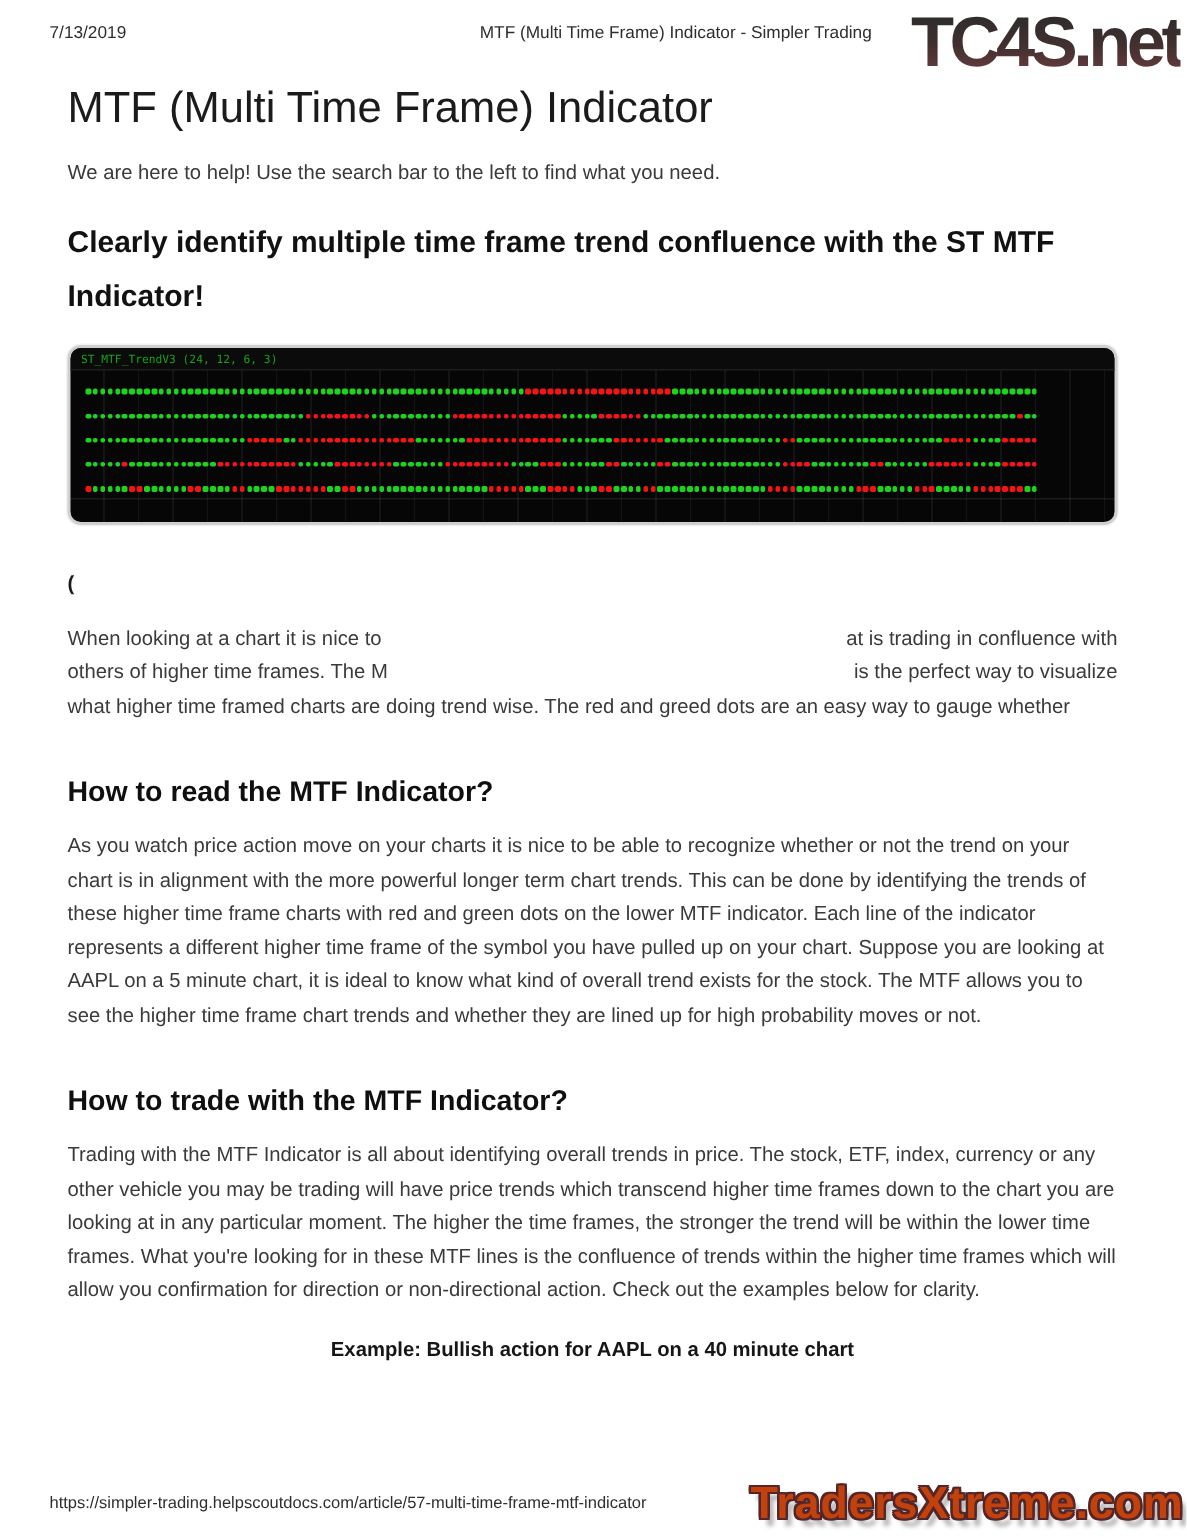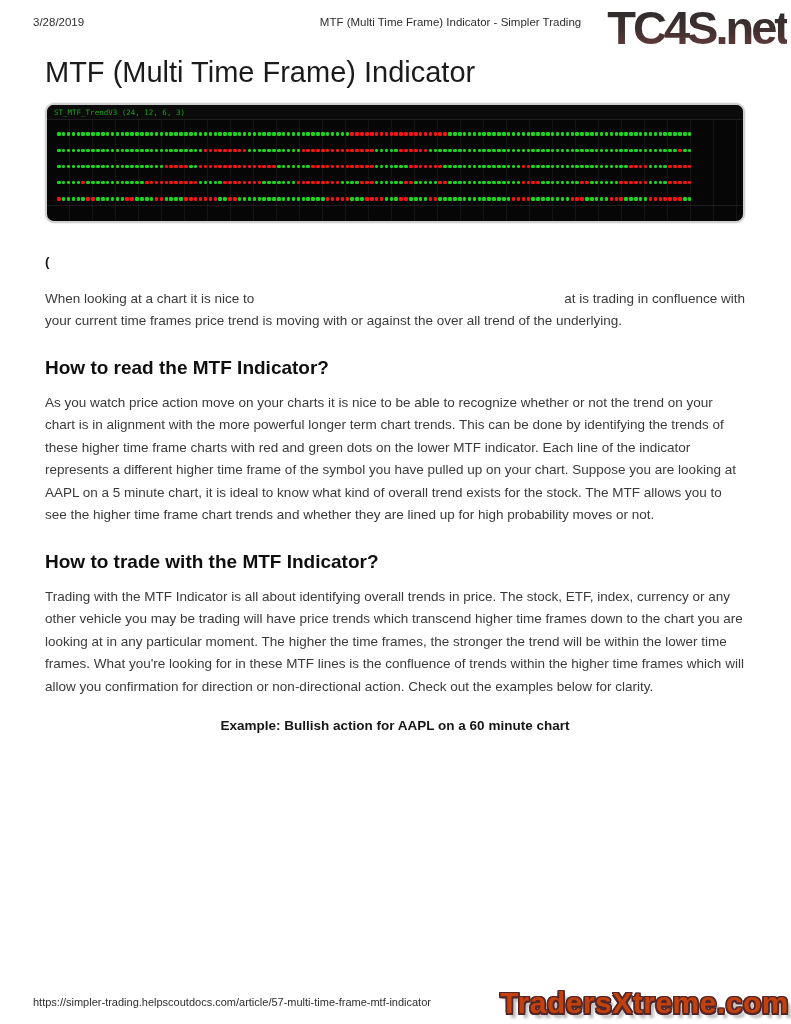--- a/index.html
+++ b/index.html
@@ -46,45 +46,47 @@
   .para { font-size:13.5px; line-height:22.5px; color:#3a3a3a; }
   .para-lines { position:relative; }
   .pline { height:22.5px; white-space:nowrap;gap:36px; }
   .pline.split { display:flex; justify-content:space-between; }
   .wm-dlsub { position:absolute; left:205px; top:-9px; z-index:3;
       font-family:"DejaVu Serif","Liberation Serif",serif; font-weight:bold; font-size:37px; letter-spacing:1px;
       color:#c32026;
       text-shadow:-2px -2px 0 #fff, 2px -2px 0 #fff, -2px 2px 0 #fff, 2px 2px 0 #fff,
                   0 -2px 0 #fff, 0 2px 0 #fff, -2px 0 0 #fff, 2px 0 0 #fff,
                   5px 6px 4px rgba(130,130,130,0.75); }
-  .sec { margin-top:24px; }
+  .sec { margin-top:36px; }
   .sec h3 { margin-bottom:13px; }
 
   .example-caption { margin-top:20px; text-align:center; font-size:13.5px; font-weight:bold; color:#161616; }
 
   
   .ftr-url { position:absolute; left:33px; bottom:16px; font-size:11px; color:#2e2e2e; }
   .txtreme { position:absolute; right:2px; bottom:4px; font-weight:bold; font-size:30px; letter-spacing:0.5px;
       color:#c2410c;
       text-shadow:-1.5px -1.5px 0 #532629, 1.5px -1.5px 0 #532629, -1.5px 1.5px 0 #532629, 1.5px 1.5px 0 #532629,
                   0 -1.5px 0 #532629, 0 1.5px 0 #532629, -1.5px 0 0 #532629, 1.5px 0 0 #532629,
                   4px 5px 3px rgba(120,120,120,0.55); }
 </style>
 </head>
 <body>
 
-<div class="hdr-date">3/28/2019</div>
+<div class="hdr-date">7/13/2019</div>
 <div class="hdr-title">MTF (Multi Time Frame) Indicator - Simpler Trading</div>
 <div class="tc4s">TC4S.net</div>
 
 <div class="content">
 
   <h1 class="article-title">MTF (Multi Time Frame) Indicator</h1>
 
-
+  <p class="intro">We are here to help! Use the search bar to the left to find what you need.</p>
+
+  <h2 class="headline">Clearly identify multiple time frame trend confluence with the ST MTF Indicator!</h2>
 
   <div class="chart-fig">
     <div class="chart-inner"></div>
     <div class="chart-topbar">
       <span class="chart-label">ST_MTF_TrendV3 (24, 12, 6, 3)</span>
     </div>
     <div class="dots-area">
       <div class="dot-row">
           <span class="dot" style="background: rgb(27, 212, 27);"></span>
           <span class="dot" style="background: rgb(27, 212, 27);"></span>
@@ -751,34 +753,38 @@
   <div class="img-link">
     <div>(</div>
   </div>
 
   <div class="sec-what">
     <div class="para para-lines">
       <div class="pline split">
         <span>When looking at a chart it is nice to</span>
         <span>at is trading in confluence with</span>
       </div>
+      <div class="pline split">
+        <span>others of higher time frames. The M</span>
+        <span>is the perfect way to visualize</span>
+      </div>
       <div class="pline">
-        <span>your current time frames price trend is moving with or against the over all trend of the underlying.</span>
+        <span>what higher time framed charts are doing trend wise. The red and greed dots are an easy way to gauge whether</span>
       </div>
     </div>
   </div>
 
   <div class="sec">
     <h3 class="sec-heading">How to read the MTF Indicator?</h3>
     <p class="para">As you watch price action move on your charts it is nice to be able to recognize whether or not the trend on your chart is in alignment with the more powerful longer term chart trends. This can be done by identifying the trends of these higher time frame charts with red and green dots on the lower MTF indicator. Each line of the indicator represents a different higher time frame of the symbol you have pulled up on your chart. Suppose you are looking at AAPL on a 5 minute chart, it is ideal to know what kind of overall trend exists for the stock. The MTF allows you to see the higher time frame chart trends and whether they are lined up for high probability moves or not.</p>
   </div>
 
   <div class="sec">
     <h3 class="sec-heading">How to trade with the MTF Indicator?</h3>
     <p class="para">Trading with the MTF Indicator is all about identifying overall trends in price. The stock, ETF, index, currency or any other vehicle you may be trading will have price trends which transcend higher time frames down to the chart you are looking at in any particular moment. The higher the time frames, the stronger the trend will be within the lower time frames. What you're looking for in these MTF lines is the confluence of trends within the higher time frames which will allow you confirmation for direction or non-directional action. Check out the examples below for clarity.</p>
   </div>
 
-  <div class="example-caption">Example: Bullish action for AAPL on a 60 minute chart</div>
+  <div class="example-caption">Example: Bullish action for AAPL on a 40 minute chart</div>
 
 </div>
 
 <div class="ftr-url">https://simpler-trading.helpscoutdocs.com/article/57-multi-time-frame-mtf-indicator</div>
 <div class="txtreme">TradersXtreme.com</div>
 
 </body></html>

